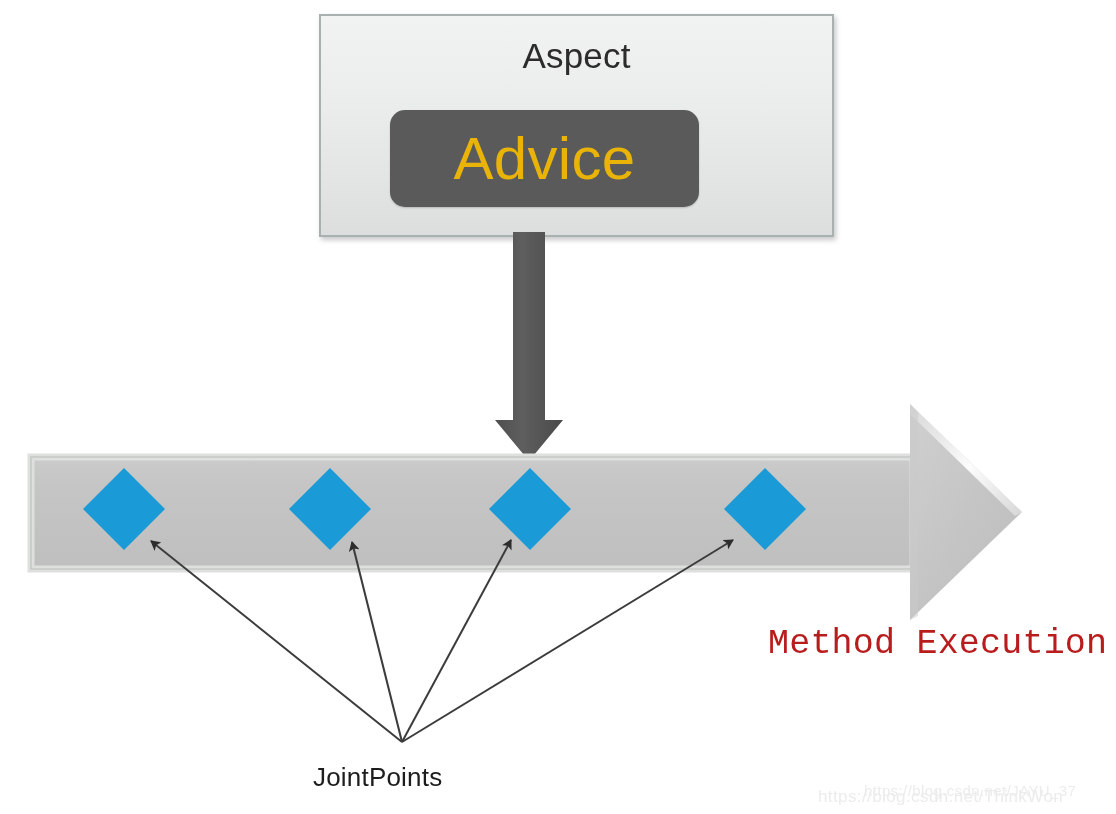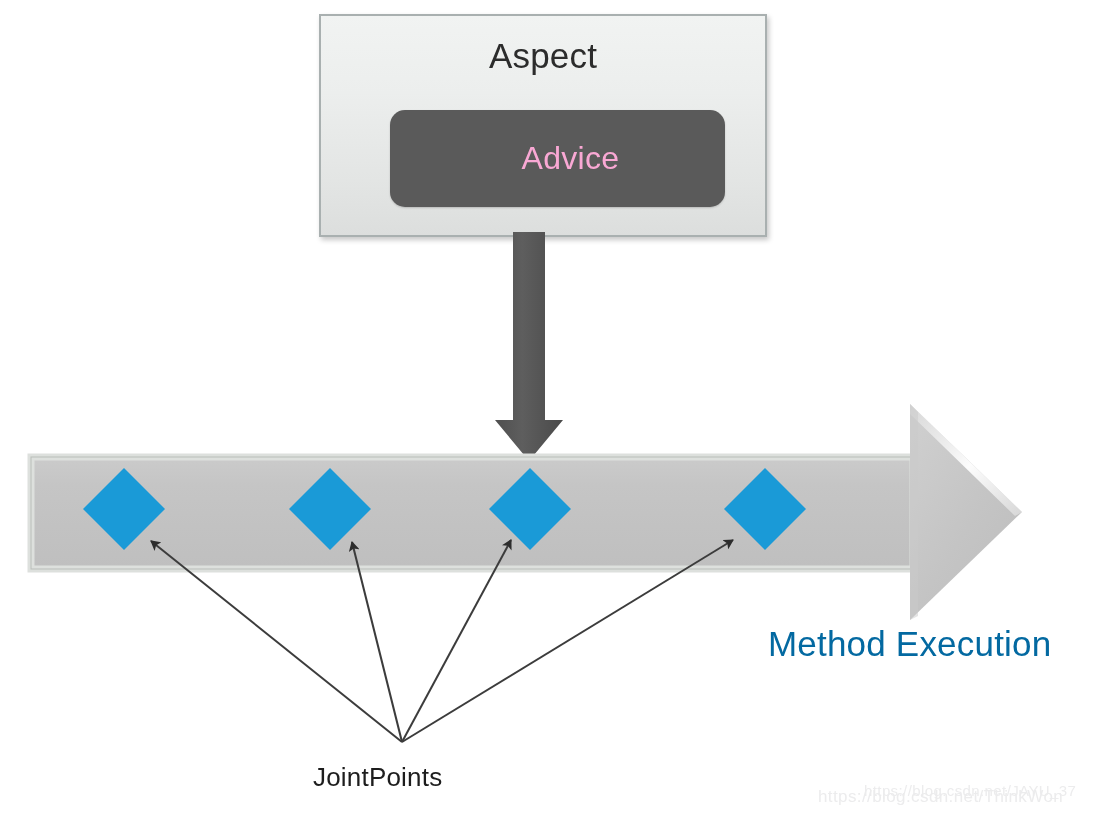--- a/index.html
+++ b/index.html
@@ -17,21 +17,21 @@
     height: 814px;
     background: #ffffff;
     overflow: hidden;
   }
 
   
   .aspect-box {
     position: absolute;
     left: 319px;
     top: 14px;
-    width: 448px;
+    width: 515px;
     height: 223px;
     box-sizing: border-box;
     border: 2px solid #a9b0b0;
     background: linear-gradient(180deg, #f1f3f2 0%, #eceeed 35%, #e3e5e4 75%, #dcdedd 100%);
     box-shadow: 2px 3px 5px rgba(0,0,0,0.22);
   }
   .aspect-title {
     position: absolute;
     left: 0;
     top: 22px;
@@ -46,25 +46,24 @@
     position: absolute;
     left: 69px;
     top: 94px;
     width: 309px;
     height: 97px;
     border-radius: 15px;
     background: #5a5a5a;
     display: flex;
     align-items: center;
     justify-content: center;
-    color: #f9a8d4;
-    font-size: 32px;
+    color: #eab308;
+    font-size: 60px;
     letter-spacing: 0.3px;
     box-shadow: 0 1px 2px rgba(0,0,0,0.18);
-    padding-left: 26px;
   }
 
   
   .down-arrow {
     position: absolute;
     left: 488px;
     top: 232px;
     width: 86px;
     height: 232px;
   }
@@ -95,23 +94,24 @@
     width: 820px;
     height: 330px;
   }
 
   
   .label-method {
     position: absolute;
     left: 768px;
     top: 624px;
     font-size: 35px;
-    color: #0369a1;
+    color: #b91c1c;
     letter-spacing: 0.2px;
     white-space: nowrap;
+    font-family: Liberation Mono, monospace;
   }
   .label-jointpoints {
     position: absolute;
     left: 313px;
     top: 762px;
     font-size: 26px;
     color: #1d1d1d;
     letter-spacing: 0.2px;
     white-space: nowrap;
   }

